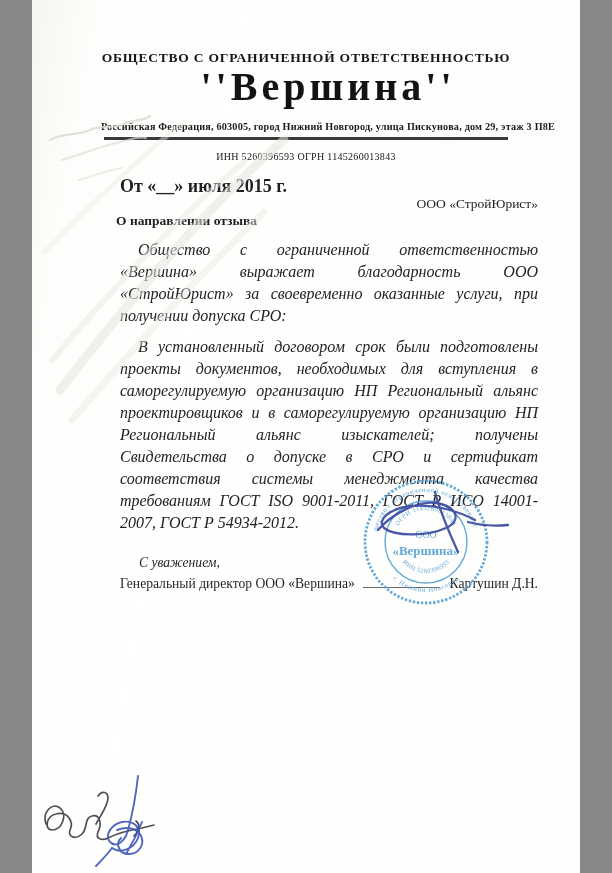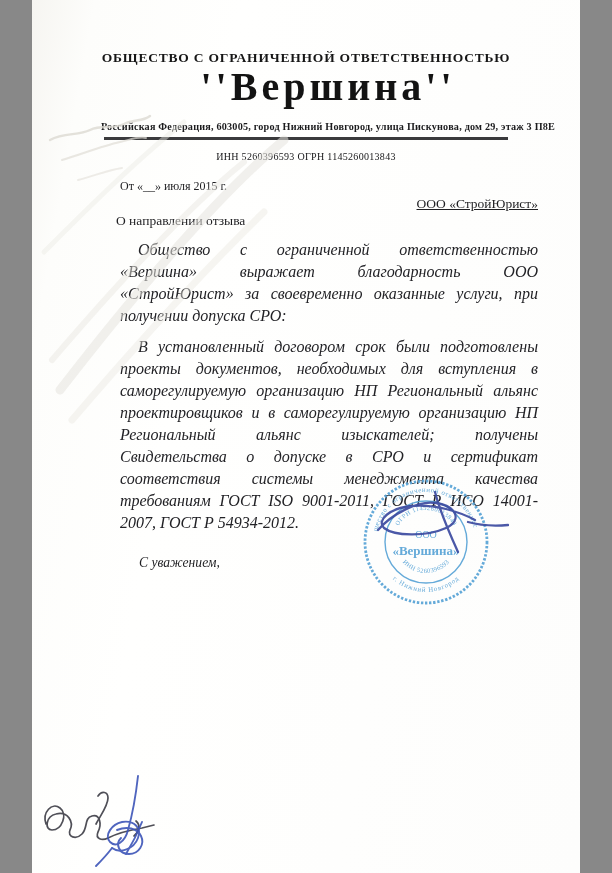--- a/index.html
+++ b/index.html
@@ -44,33 +44,33 @@
   }
   .inn-ogrn {
     margin-top: 11px;
     font-size: 10px;
     font-weight: normal;
     letter-spacing: 0.3px;
     color: #161618;
   }
   .date-line {
     margin: 16px 42px 0 88px;
-    font-size: 12px;
-    line-height: 17px;
+    font-size: 18px;
+    line-height: 17px;
+    font-weight: bold;
   }
   .recipient {
     margin: 0 42px 0 88px;
     text-align: right;
     font-size: 13.5px;
     line-height: 17px;
-    text-decoration: underline;
   }
   .subject {
     margin: 0 42px 0 84px;
-    font-weight: normal;
+    font-weight: bold;
     font-size: 13.5px;
     line-height: 17px;
   }
   .para {
     margin: 9px 42px 0 88px;
     text-align: justify;
     text-indent: 18px;
     font-size: 16px;
     line-height: 22px;
     color: #222226;
@@ -155,20 +155,25 @@
   </div>
 
   <div class="date-line">От «__» июля 2015 г.</div>
   <div class="recipient">ООО «СтройЮрист»</div>
   <div class="subject">О направлении отзыва</div>
 
   <p class="para first">Общество с ограниченной ответственностью «Вершина» выражает благодарность ООО «СтройЮрист» за своевременно оказанные услуги, при получении допуска СРО:</p>
   <p class="para">В установленный договором срок были подготовлены проекты документов, необходимых для вступления в саморегулируемую организацию НП Региональный альянс проектировщиков и в саморегулируемую организацию НП Региональный альянс изыскателей; получены Свидетельства о допуске в СРО и сертификат соответствия системы менеджмента качества требованиям ГОСТ ISO 9001-2011, ГОСТ Р ИСО 14001-2007, ГОСТ Р 54934-2012.</p>
 
   <div class="closing">С уважением,</div>
+  <div class="sig-row">
+    <span class="sig-title">Генеральный директор ООО «Вершина»</span>
+    <span class="sig-line"></span>
+    <span class="sig-name">Картушин Д.Н.</span>
+  </div>
 
   <svg class="stamp-wrap" viewBox="0 0 134 134">
     <defs>
       <path id="ringTop" d="M 18.7 54.1 A 50 50 0 0 1 115.3 54.1"></path>
       <path id="ringBottom" d="M 21.7 88.1 A 50 50 0 0 0 112.3 88.1"></path>
       <path id="arcTop" d="M 36.9 56.1 A 32 32 0 0 1 97.1 56.1"></path>
       <path id="arcBottom" d="M 40.2 82.5 A 31 31 0 0 0 93.8 82.5"></path>
     </defs>
     <g stroke="#58a3d6" fill="none">
       <circle cx="67" cy="67" r="61" stroke-width="2.8" stroke-dasharray="2.4 1.7"></circle>

